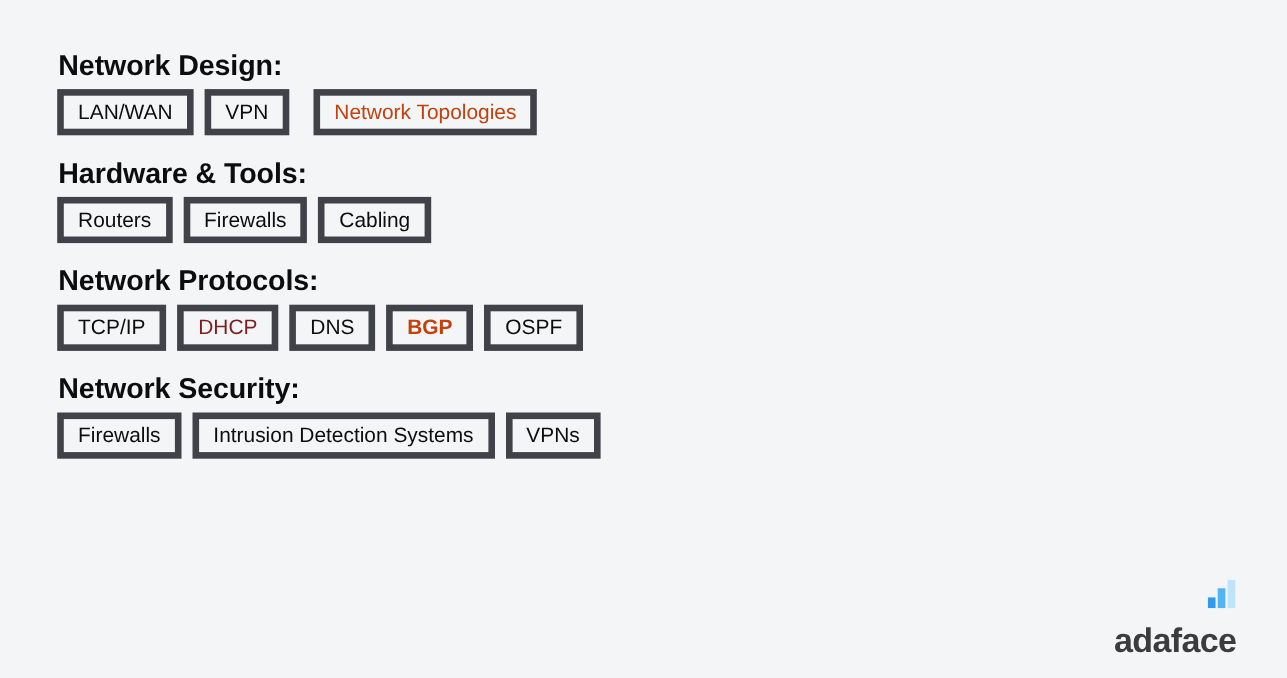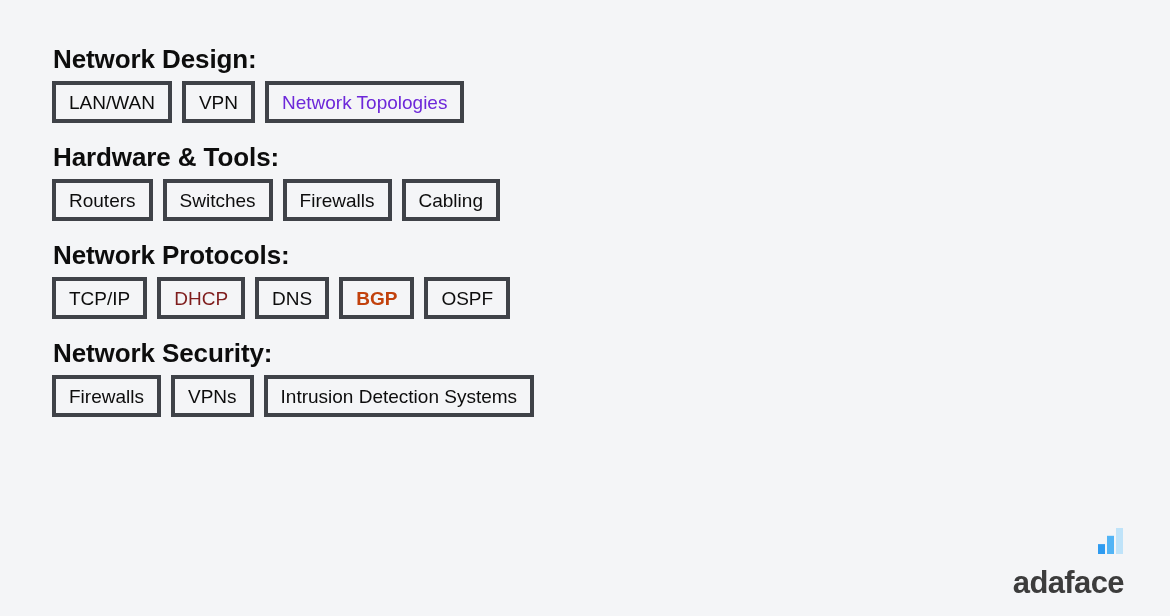--- a/index.html
+++ b/index.html
@@ -49,21 +49,21 @@
     gap: 10px;
   }
 
   .chip {
     box-sizing: border-box;
     height: 42px;
     display: inline-flex;
     align-items: center;
     justify-content: center;
     padding: 0 13px;
-    border: 4px solid #7f1d1d;
+    border: 6px solid #7f1d1d;
     background: transparent;
     font-size: 19px;
     line-height: 19px;
     color: #0d0d0d;
     white-space: nowrap;
     border-radius: 0;
   }
 
   
   .section.s0 { margin-bottom: 21px; }
@@ -95,51 +95,50 @@
 </head>
 <body style="background: rgb(244, 245, 247);">
 
 <div class="page">
 
   <div class="section s0">
     <div class="section-heading">Network Design:</div>
     <div class="chip-row">
       <span class="chip" style="border-color: rgb(63, 66, 72); color: rgb(13, 13, 13);">LAN/WAN</span>
       <span class="chip" style="border-color: rgb(63, 66, 72); color: rgb(13, 13, 13);">VPN</span>
-      <span class="chip" style="border-color: rgb(63, 66, 72); color: #6d28d9;">Network Topologies</span>
+      <span class="chip" style="border-color: rgb(63, 66, 72); color: #c2410c; margin-left: 12px;">Network Topologies</span>
     </div>
   </div>
 
   <div class="section s1">
     <div class="section-heading">Hardware &amp; Tools:</div>
     <div class="chip-row">
       <span class="chip" style="border-color: rgb(63, 66, 72); color: rgb(13, 13, 13);">Routers</span>
-      <span class="chip" style="border-color: rgb(63, 66, 72); color: rgb(13, 13, 13);">Switches</span>
       <span class="chip" style="border-color: rgb(63, 66, 72); color: rgb(13, 13, 13);">Firewalls</span>
       <span class="chip" style="border-color: rgb(63, 66, 72); color: rgb(13, 13, 13);">Cabling</span>
     </div>
   </div>
 
   <div class="section s2">
     <div class="section-heading">Network Protocols:</div>
     <div class="chip-row">
       <span class="chip" style="border-color: rgb(63, 66, 72); color: rgb(13, 13, 13);">TCP/IP</span>
       <span class="chip" style="border-color: rgb(63, 66, 72); color: #7f1d1d;">DHCP</span>
       <span class="chip" style="border-color: rgb(63, 66, 72); color: rgb(13, 13, 13);">DNS</span>
       <span class="chip" style="border-color: rgb(63, 66, 72); color: #c2410c; font-weight: bold;">BGP</span>
       <span class="chip" style="border-color: rgb(63, 66, 72); color: rgb(13, 13, 13);">OSPF</span>
     </div>
   </div>
 
   <div class="section s3">
     <div class="section-heading">Network Security:</div>
     <div class="chip-row">
       <span class="chip" style="border-color: rgb(63, 66, 72); color: rgb(13, 13, 13);">Firewalls</span>
+      <span class="chip" style="border-color: rgb(63, 66, 72); color: rgb(13, 13, 13);">Intrusion Detection Systems</span>
       <span class="chip" style="border-color: rgb(63, 66, 72); color: rgb(13, 13, 13);">VPNs</span>
-      <span class="chip" style="border-color: rgb(63, 66, 72); color: rgb(13, 13, 13);">Intrusion Detection Systems</span>
     </div>
   </div>
 
 
   <div class="brand">
     <span class="brand-mark">
       <svg width="26" height="26" viewBox="0 0 26 26" aria-hidden="true">
         <rect id="logo-bar-0" x="0" y="16.119999999999997" width="7" height="9.88" fill="#2f9bf0"></rect>
         <rect id="logo-bar-1" x="9" y="7.800000000000001" width="7" height="18.2" fill="#52b4f5"></rect>
         <rect id="logo-bar-2" x="18" y="0" width="7" height="26" fill="#bfe3f9"></rect>

